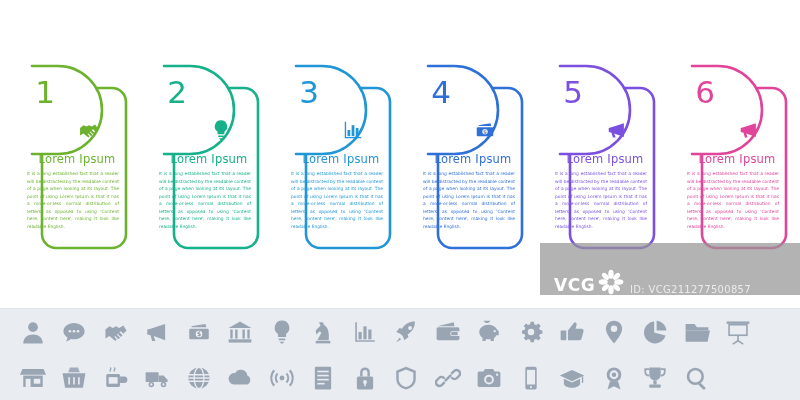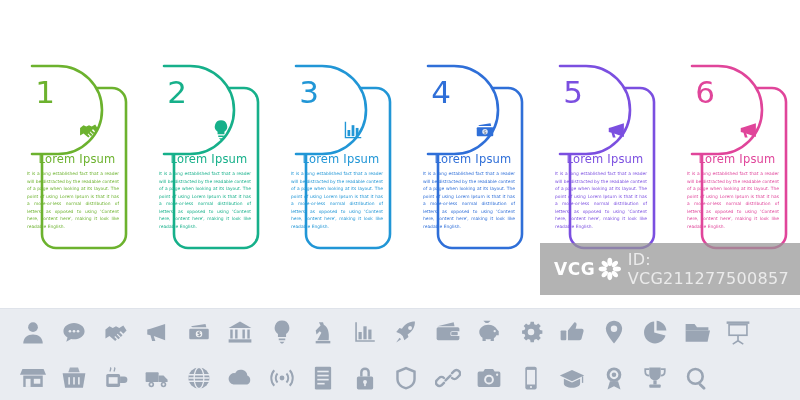--- a/index.html
+++ b/index.html
@@ -98,40 +98,40 @@
 
   
   #watermark {
     position: absolute;
     left: 540px;
     top: 243px;
     width: 260px;
     height: 52px;
     background: rgba(150,150,150,0.72);
     display: flex;
-    align-items: center;
+    align-items: flex-end;
     pointer-events: none;
   }
   #wm-logo {
     color: #ffffff;
     font-size: 17px;
     font-weight: bold;
     letter-spacing: 0.5px;
     margin-left: 14px;
     font-family: "DejaVu Sans", sans-serif;
   }
   #wm-burst {
     width: 26px;
     height: 26px;
     margin-left: 3px;
     margin-right: 6px;
   }
   #wm-id {
     color: #f0f0f0;
-    font-size: 16px;
+    font-size: 10px;
     letter-spacing: 0.3px;
     font-family: "DejaVu Sans", sans-serif;
     opacity: .92;
   }
 
   
   #icon-strip {
     position: absolute;
     left: 0;
     top: 308px;

